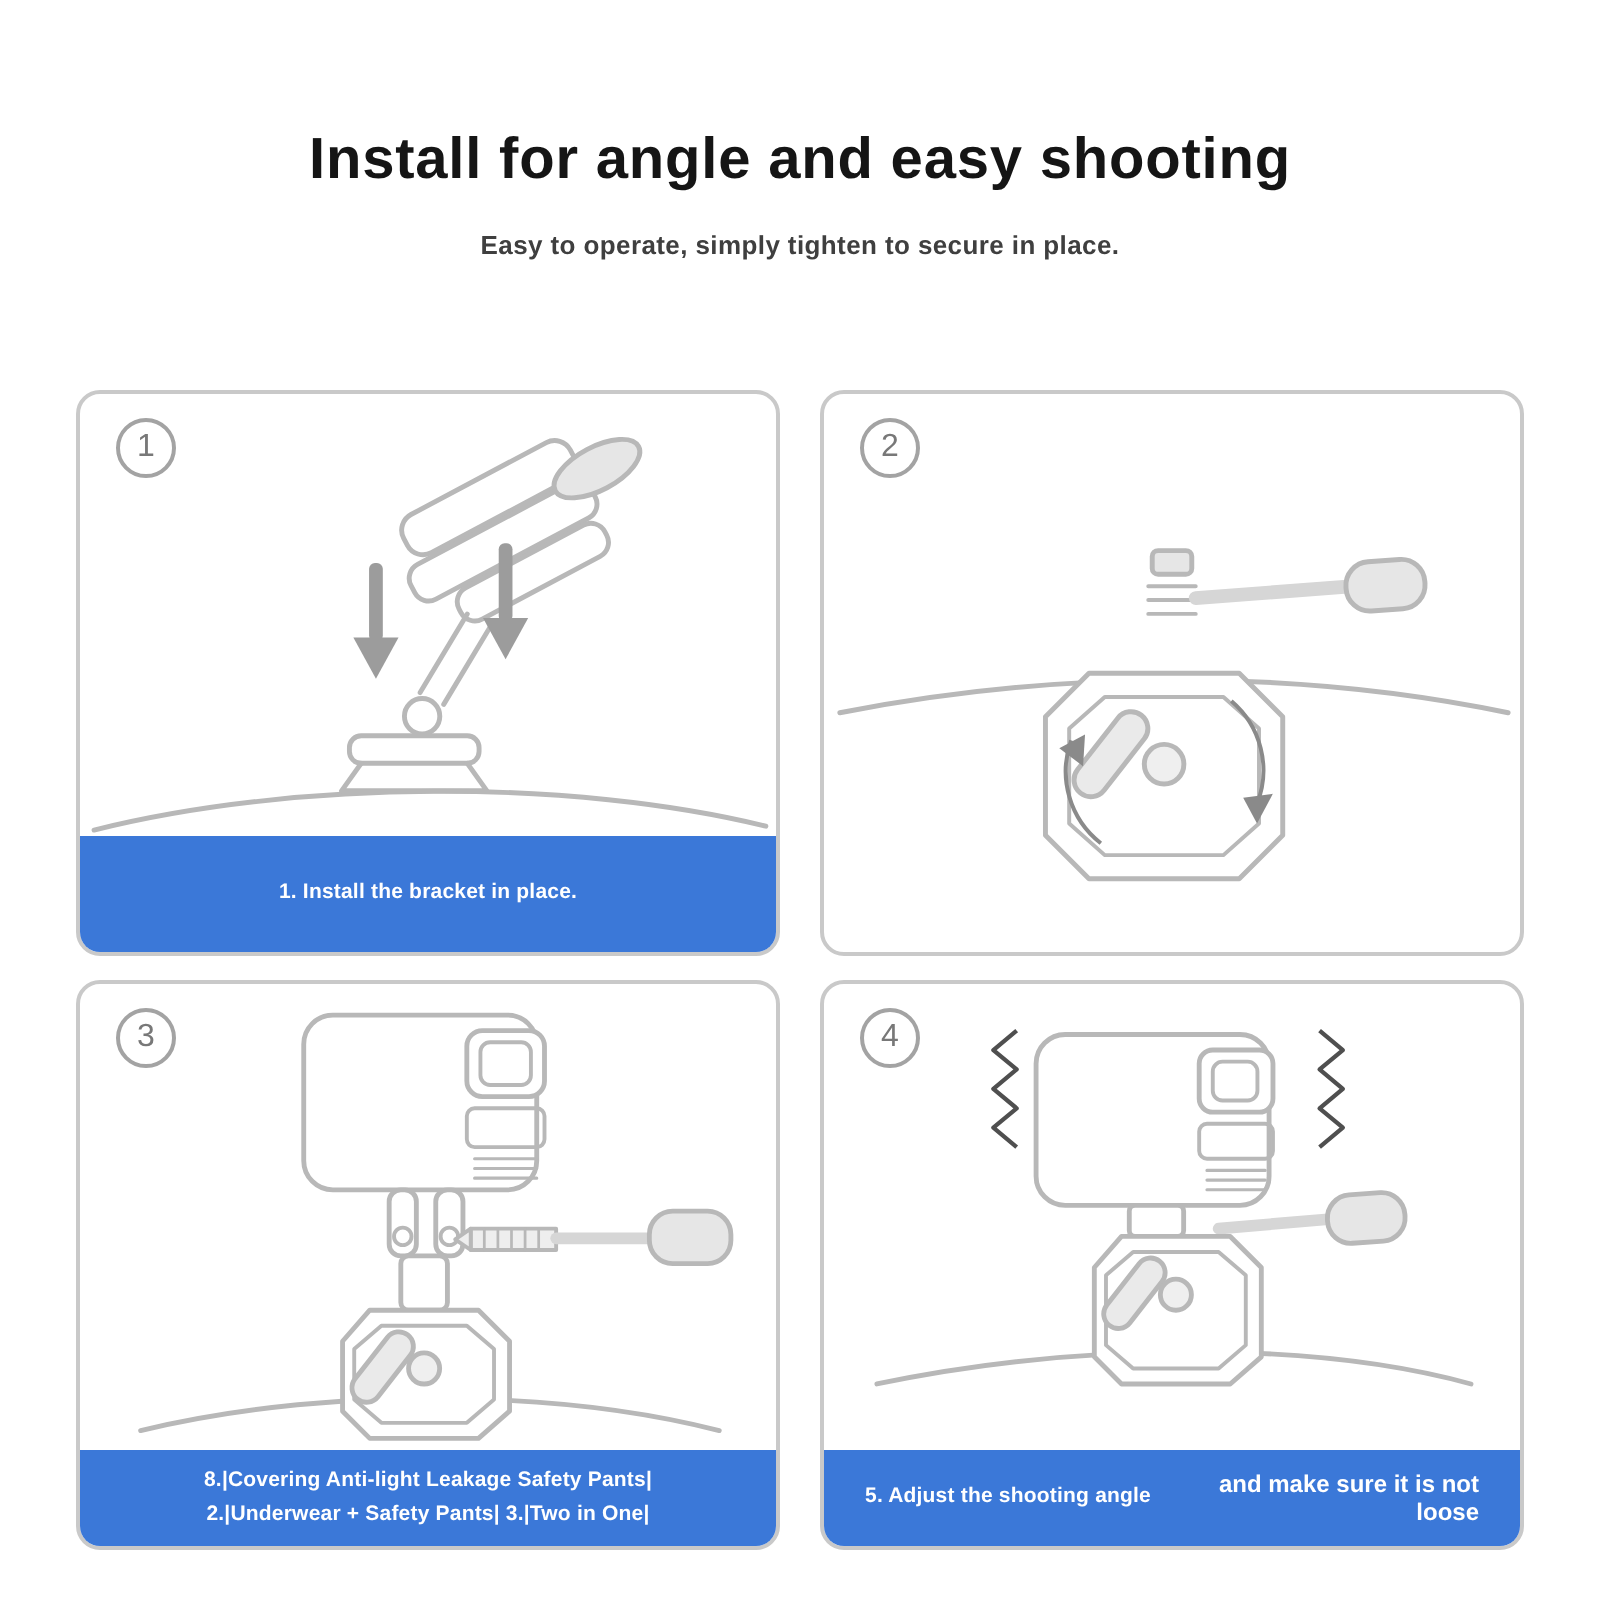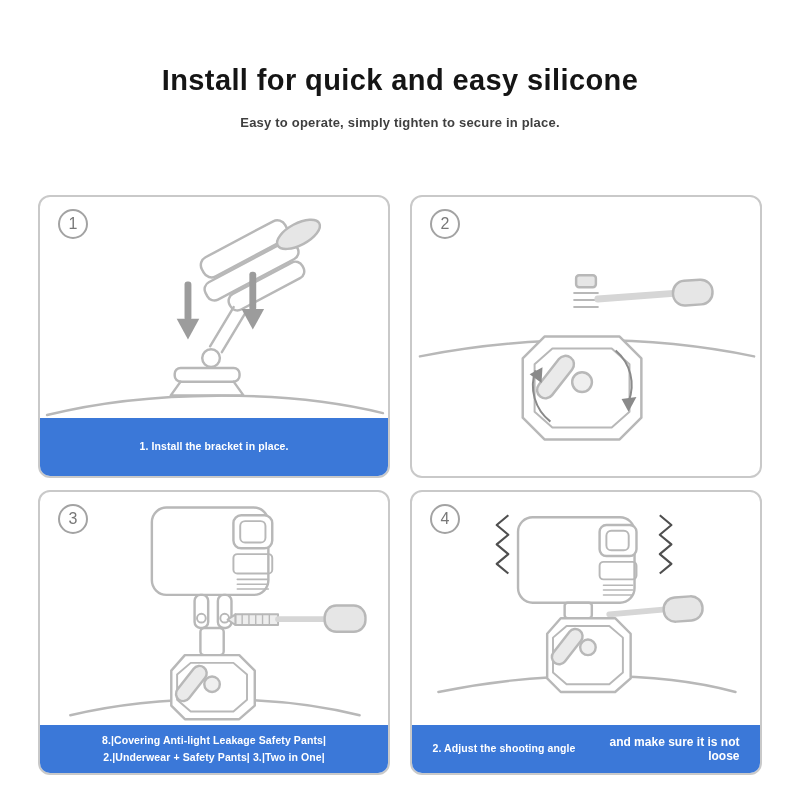--- a/index.html
+++ b/index.html
@@ -45,21 +45,21 @@
   .banner-a{min-height:58px;gap:31px;}
   .banner-b{min-height:48px;}
   .cap{font-size:10.5px;font-weight:700;line-height:1.25;letter-spacing:.1px;}
   .cap-narrow{max-width:300px;}
   .banner-row{flex-direction:row;justify-content:center;gap:14px;}
   .cap-big{font-size:12px;font-weight:700;line-height:1.2;max-width:150px;text-align:right;}
 </style>
 </head>
 <body>
 
-<h1 class="title">Install for quick and easy silicone</h1>
+<h1 class="title">Install for angle and easy shooting</h1>
 <div class="subtitle">Easy to operate, simply tighten to secure in place.</div>
 
 <div class="grid">
 
   <section class="panel">
     <div class="step-num">
       <span>1</span>
     </div>
     <div class="illus">
       <svg viewBox="0 0 352 225" preserveAspectRatio="xMidYMax meet">
@@ -178,18 +178,18 @@
           <rect x="152" y="152" width="15" height="42" rx="7.5" fill="#eaeaea" transform="rotate(38 178 162)"></rect>
           <circle cx="178" cy="160" r="8" fill="#efefef"></circle>
         </g>
         <g fill="none" stroke="#4f4f4f" stroke-width="2.2" stroke-linejoin="round">
           <polyline points="96,24 84,34 96,44 84,54 96,64 84,74 96,84"></polyline>
           <polyline points="252,24 264,34 252,44 264,54 252,64 264,74 252,84"></polyline>
         </g>
       </svg>
     </div>
     <div class="banner banner-b banner-row">
-      <div class="cap">2. Adjust the shooting angle</div>
+      <div class="cap">5. Adjust the shooting angle</div>
       <div class="cap-big">and make sure it is not loose</div>
     </div>
   </section>
 
 </div>
 
 </body></html>

